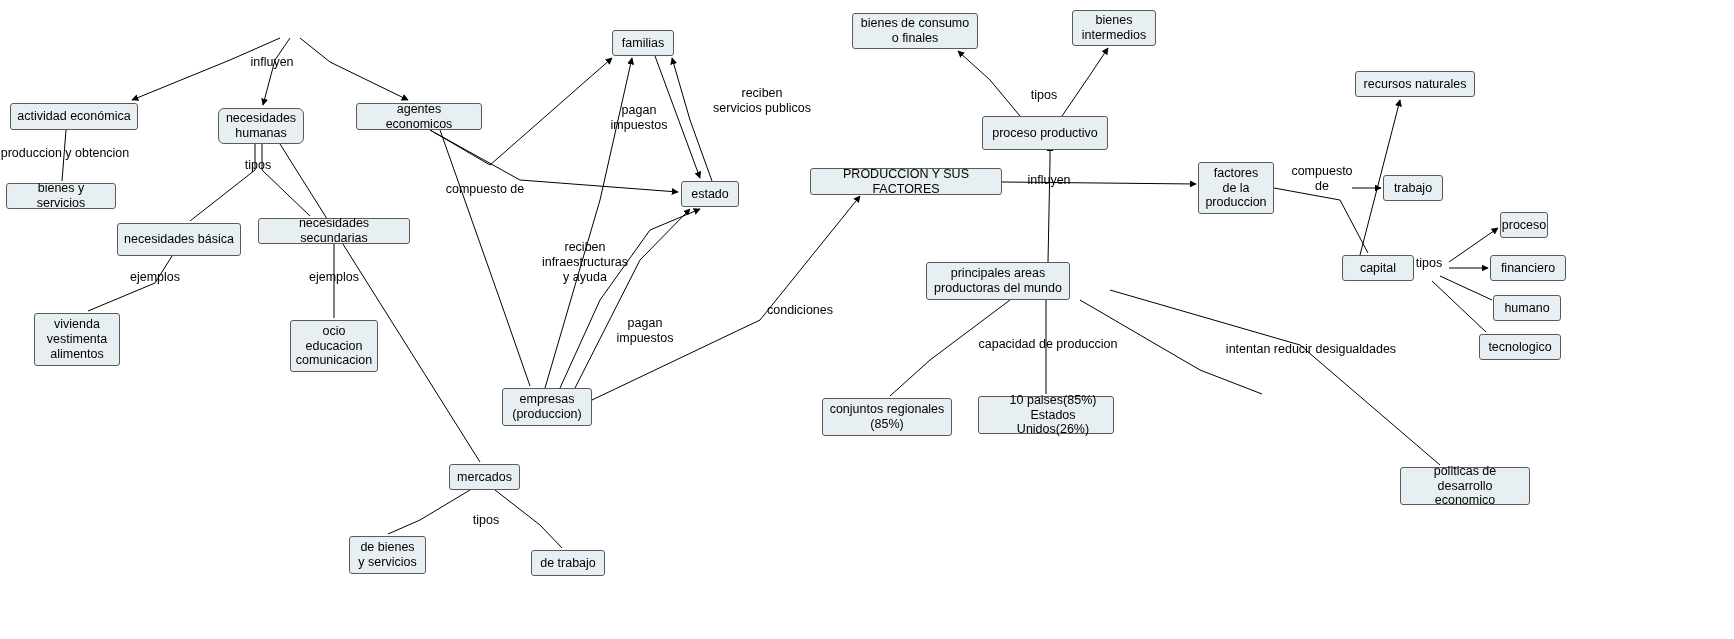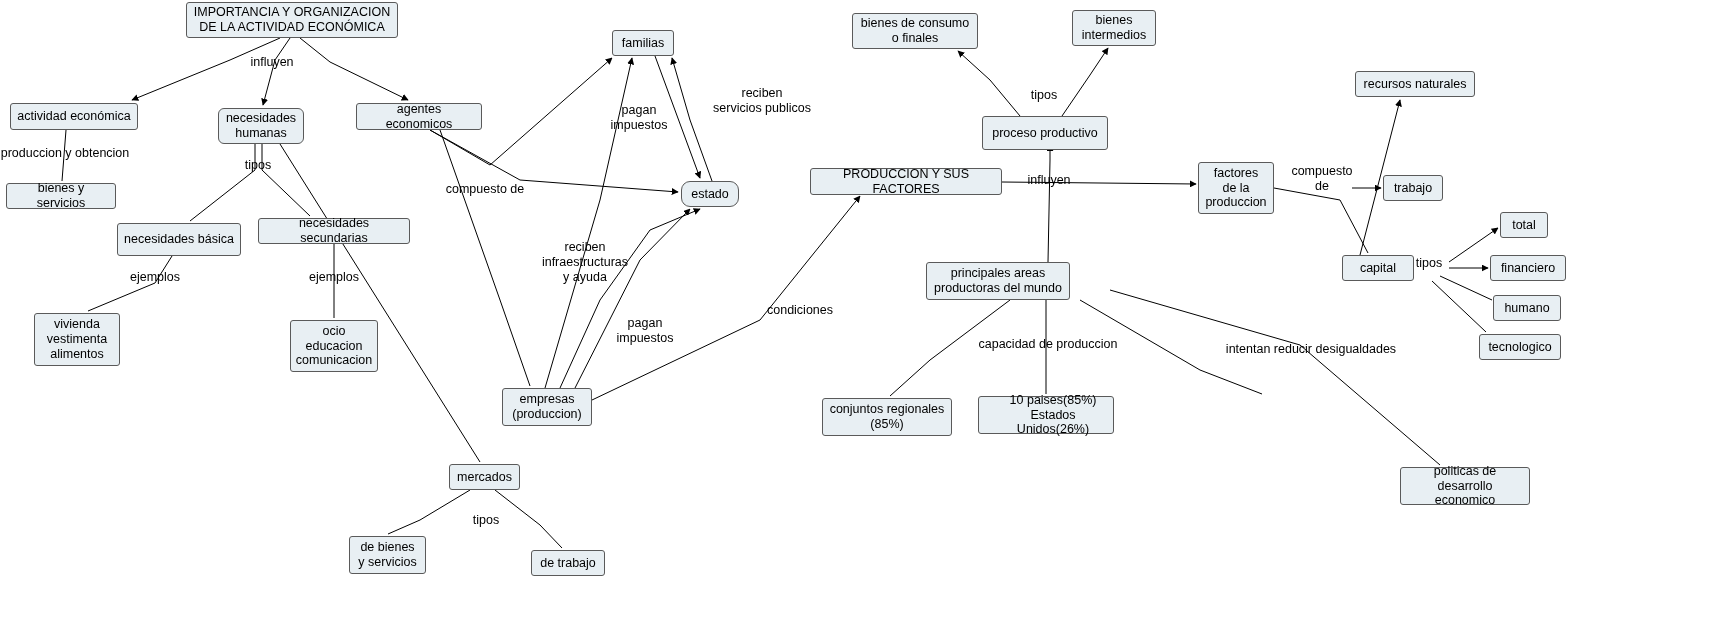--- a/index.html
+++ b/index.html
@@ -92,56 +92,54 @@
         <path d="M 1449,262 L 1498,228" marker-end="url(#arrow)"></path>
         <path d="M 1449,268 L 1488,268" marker-end="url(#arrow)"></path>
         <path d="M 1440,276 L 1492,300"></path>
         <path d="M 1432,281 L 1486,332"></path>
         <path d="M 1010,300 L 930,360 L 890,396"></path>
         <path d="M 1046,300 L 1046,394"></path>
         <path d="M 1080,300 L 1200,370 L 1262,394"></path>
         <path d="M 1110,290 L 1300,345 L 1440,465"></path>
       </g>
   </svg>
-<div class="node" style="left: 186px; top: 2px; width: 212px; height: 36px;">IMPORTANCIA Y ORGANIZACION
-DE LA ACTIVIDAD ECONÓMICA</div>
     <div class="node" style="left: 10px; top: 103px; width: 128px; height: 27px;">actividad económica</div>
     <div class="node" style="left: 218px; top: 108px; width: 86px; height: 36px; border-radius: 6px;">necesidades
 humanas</div>
     <div class="node" style="left: 356px; top: 103px; width: 126px; height: 27px;">agentes economicos</div>
     <div class="node" style="left: 6px; top: 183px; width: 110px; height: 26px;">bienes y servicios</div>
     <div class="node" style="left: 117px; top: 223px; width: 124px; height: 33px;">necesidades básica</div>
     <div class="node" style="left: 258px; top: 218px; width: 152px; height: 26px;">necesidades secundarias</div>
     <div class="node" style="left: 34px; top: 313px; width: 86px; height: 53px;">vivienda
 vestimenta
 alimentos</div>
     <div class="node" style="left: 290px; top: 320px; width: 88px; height: 52px;">ocio
 educacion
 comunicacion</div>
     <div class="node" style="left: 612px; top: 30px; width: 62px; height: 26px;">familias</div>
-    <div class="node" style="left: 681px; top: 181px; width: 58px; height: 26px; border-radius: 9px;">estado</div>
+    <div class="node" style="left: 681px; top: 181px; width: 58px; height: 26px;">estado</div>
     <div class="node" style="left: 502px; top: 388px; width: 90px; height: 38px;">empresas
 (produccion)</div>
     <div class="node" style="left: 449px; top: 464px; width: 71px; height: 26px;">mercados</div>
     <div class="node" style="left: 349px; top: 536px; width: 77px; height: 38px;">de bienes
 y servicios</div>
     <div class="node" style="left: 531px; top: 550px; width: 74px; height: 26px;">de trabajo</div>
     <div class="node" style="left: 852px; top: 13px; width: 126px; height: 36px;">bienes de consumo
 o finales</div>
     <div class="node" style="left: 1072px; top: 10px; width: 84px; height: 36px;">bienes
 intermedios</div>
     <div class="node" style="left: 982px; top: 116px; width: 126px; height: 34px;">proceso productivo</div>
     <div class="node" style="left: 810px; top: 168px; width: 192px; height: 27px;">PRODUCCION Y SUS FACTORES</div>
     <div class="node" style="left: 1198px; top: 162px; width: 76px; height: 52px;">factores
 de la
 produccion</div>
     <div class="node" style="left: 1355px; top: 71px; width: 120px; height: 26px;">recursos naturales</div>
     <div class="node" style="left: 1383px; top: 175px; width: 60px; height: 26px;">trabajo</div>
     <div class="node" style="left: 1342px; top: 255px; width: 72px; height: 26px;">capital</div>
-    <div class="node" style="left: 1500px; top: 212px; width: 48px; height: 26px;">total</div>
+    <div class="node" style="left: 1500px; top: 212px; width: 48px; height: 26px;">proceso</div>
     <div class="node" style="left: 1490px; top: 255px; width: 76px; height: 26px;">financiero</div>
     <div class="node" style="left: 1493px; top: 295px; width: 68px; height: 26px;">humano</div>
     <div class="node" style="left: 1479px; top: 334px; width: 82px; height: 26px;">tecnologico</div>
     <div class="node" style="left: 926px; top: 262px; width: 144px; height: 38px;">principales areas
 productoras del mundo</div>
     <div class="node" style="left: 822px; top: 398px; width: 130px; height: 38px;">conjuntos regionales
 (85%)</div>
     <div class="node" style="left: 978px; top: 396px; width: 136px; height: 38px; padding-left: 20px;">10 paises(85%)
 Estados Unidos(26%)</div>
     <div class="node" style="left: 1400px; top: 467px; width: 130px; height: 38px;">politicas de

